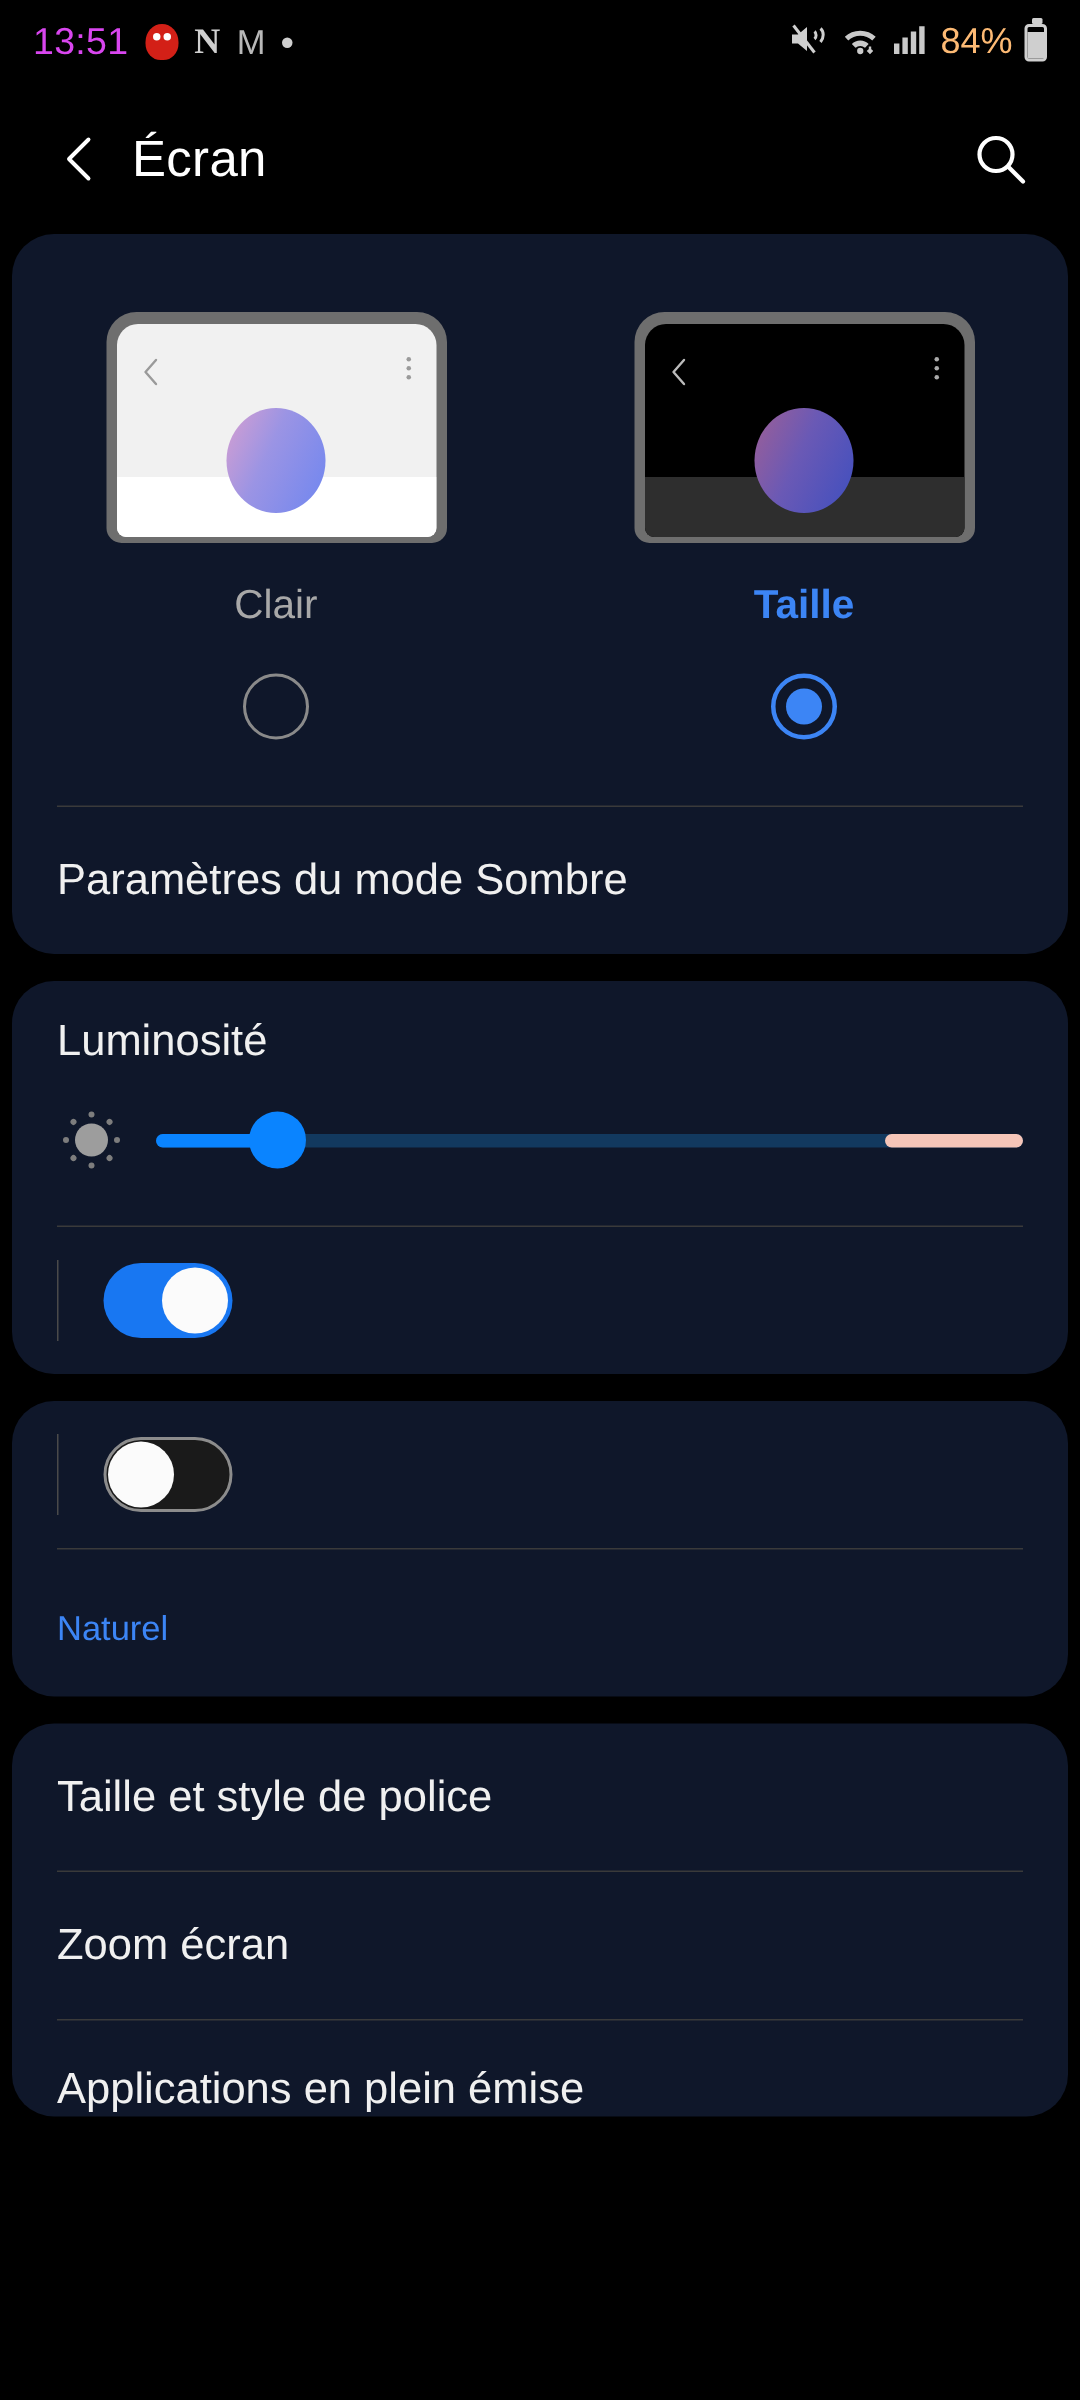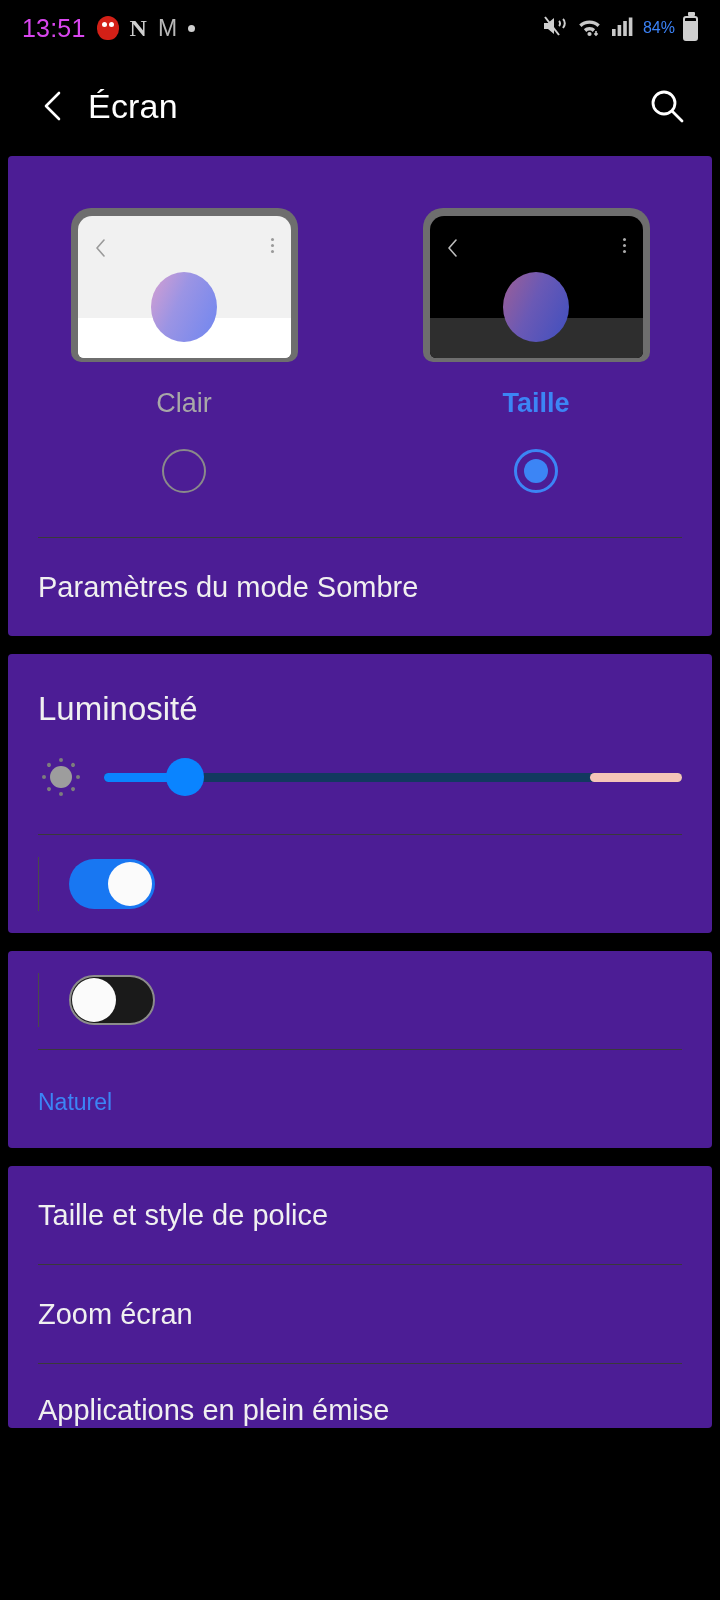--- a/index.html
+++ b/index.html
@@ -28,21 +28,21 @@
     border-radius:50%; background:#fff;
   }
   .ic-app-red::after{
     content:""; position:absolute; right:5px; top:6px; width:5px; height:5px;
     border-radius:50%; background:#fff;
   }
   .ic-n { font-size:24px; font-weight:bold; color:#cfcfcf; line-height:1;
           font-family:"Liberation Serif", serif; }
   .ic-m { font-size:23px; color:#b8b8b8; line-height:1; }
   .ic-dot { width:7px; height:7px; border-radius:50%; background:#cfcfcf; display:inline-block; }
-  .sb-battery-txt { font-size:16px; color:#3b82f6; letter-spacing:0;text-align:center; }
+  .sb-battery-txt { font-size:24px; color:#fdba74; letter-spacing:0;text-align:center; }
   .batt {
     width:15px; height:25px; border:2px solid #cfcfcf; border-radius:3px;
     position:relative; background:linear-gradient(to top,#cfcfcf 84%, transparent 84%);
   }
   .batt::before{
     content:""; position:absolute; top:-6px; left:3px; width:7px; height:4px;
     background:#cfcfcf; border-radius:1px;
   }
 
   
@@ -56,21 +56,21 @@
   .page-title {
     font-size:34px; color:#fff; font-weight:400; letter-spacing:.2px;
   }
   .search-btn {
     margin-left:auto; width:46px; height:46px;
     display:flex; align-items:center; justify-content:center;
   }
 
   
   .card {
-    background:#4c1d95; border-radius:4px; margin:0 8px 18px 8px;
+    background:#0f172a; border-radius:28px; margin:0 8px 18px 8px;
     overflow:hidden;
   }
   .divider { height:1px; background:#3a3a3a; margin:0 30px; }
 
   
   .theme-row { display:flex; padding:52px 0 0 0; }
   .theme-col { flex:1; display:flex; flex-direction:column; align-items:center; }
   .phone-frame {
     width:227px; height:154px; border-radius:20px 20px 10px 10px;
     background:#6e6e6e; padding:8px 7px 4px 7px; position:relative;
@@ -123,21 +123,21 @@
   .toggle.on { background:#1877f2; }
   .toggle.off { background:#1a1a1a; border:2px solid #8c8c8c; }
   .knob {
     position:absolute; top:50%; transform:translateY(-50%);
     width:44px; height:44px; border-radius:50%; background:#fbfbfb;
   }
   .toggle.on  .knob { right:3px; }
   .toggle.off .knob { left:1px; }
 
   
-  .bright-title { padding:36px 30px 0 30px; font-size:33px; color:#f0f0f0; }
+  .bright-title { padding:24px 30px 0 30px; font-size:29px; color:#f0f0f0; }
   .slider-row { display:flex; align-items:center; padding:26px 30px 34px 30px; }
   .sun { width:46px; height:46px; position:relative; margin-right:20px; }
   .sun-core {
     position:absolute; left:50%; top:50%; transform:translate(-50%,-50%);
     width:22px; height:22px; border-radius:50%; background:#9d9d9d;
   }
   .sun-ray {
     position:absolute; left:50%; top:50%; width:4px; height:4px;
     background:#7d7d7d; border-radius:50%; margin:-2px 0 0 -2px;
   }

